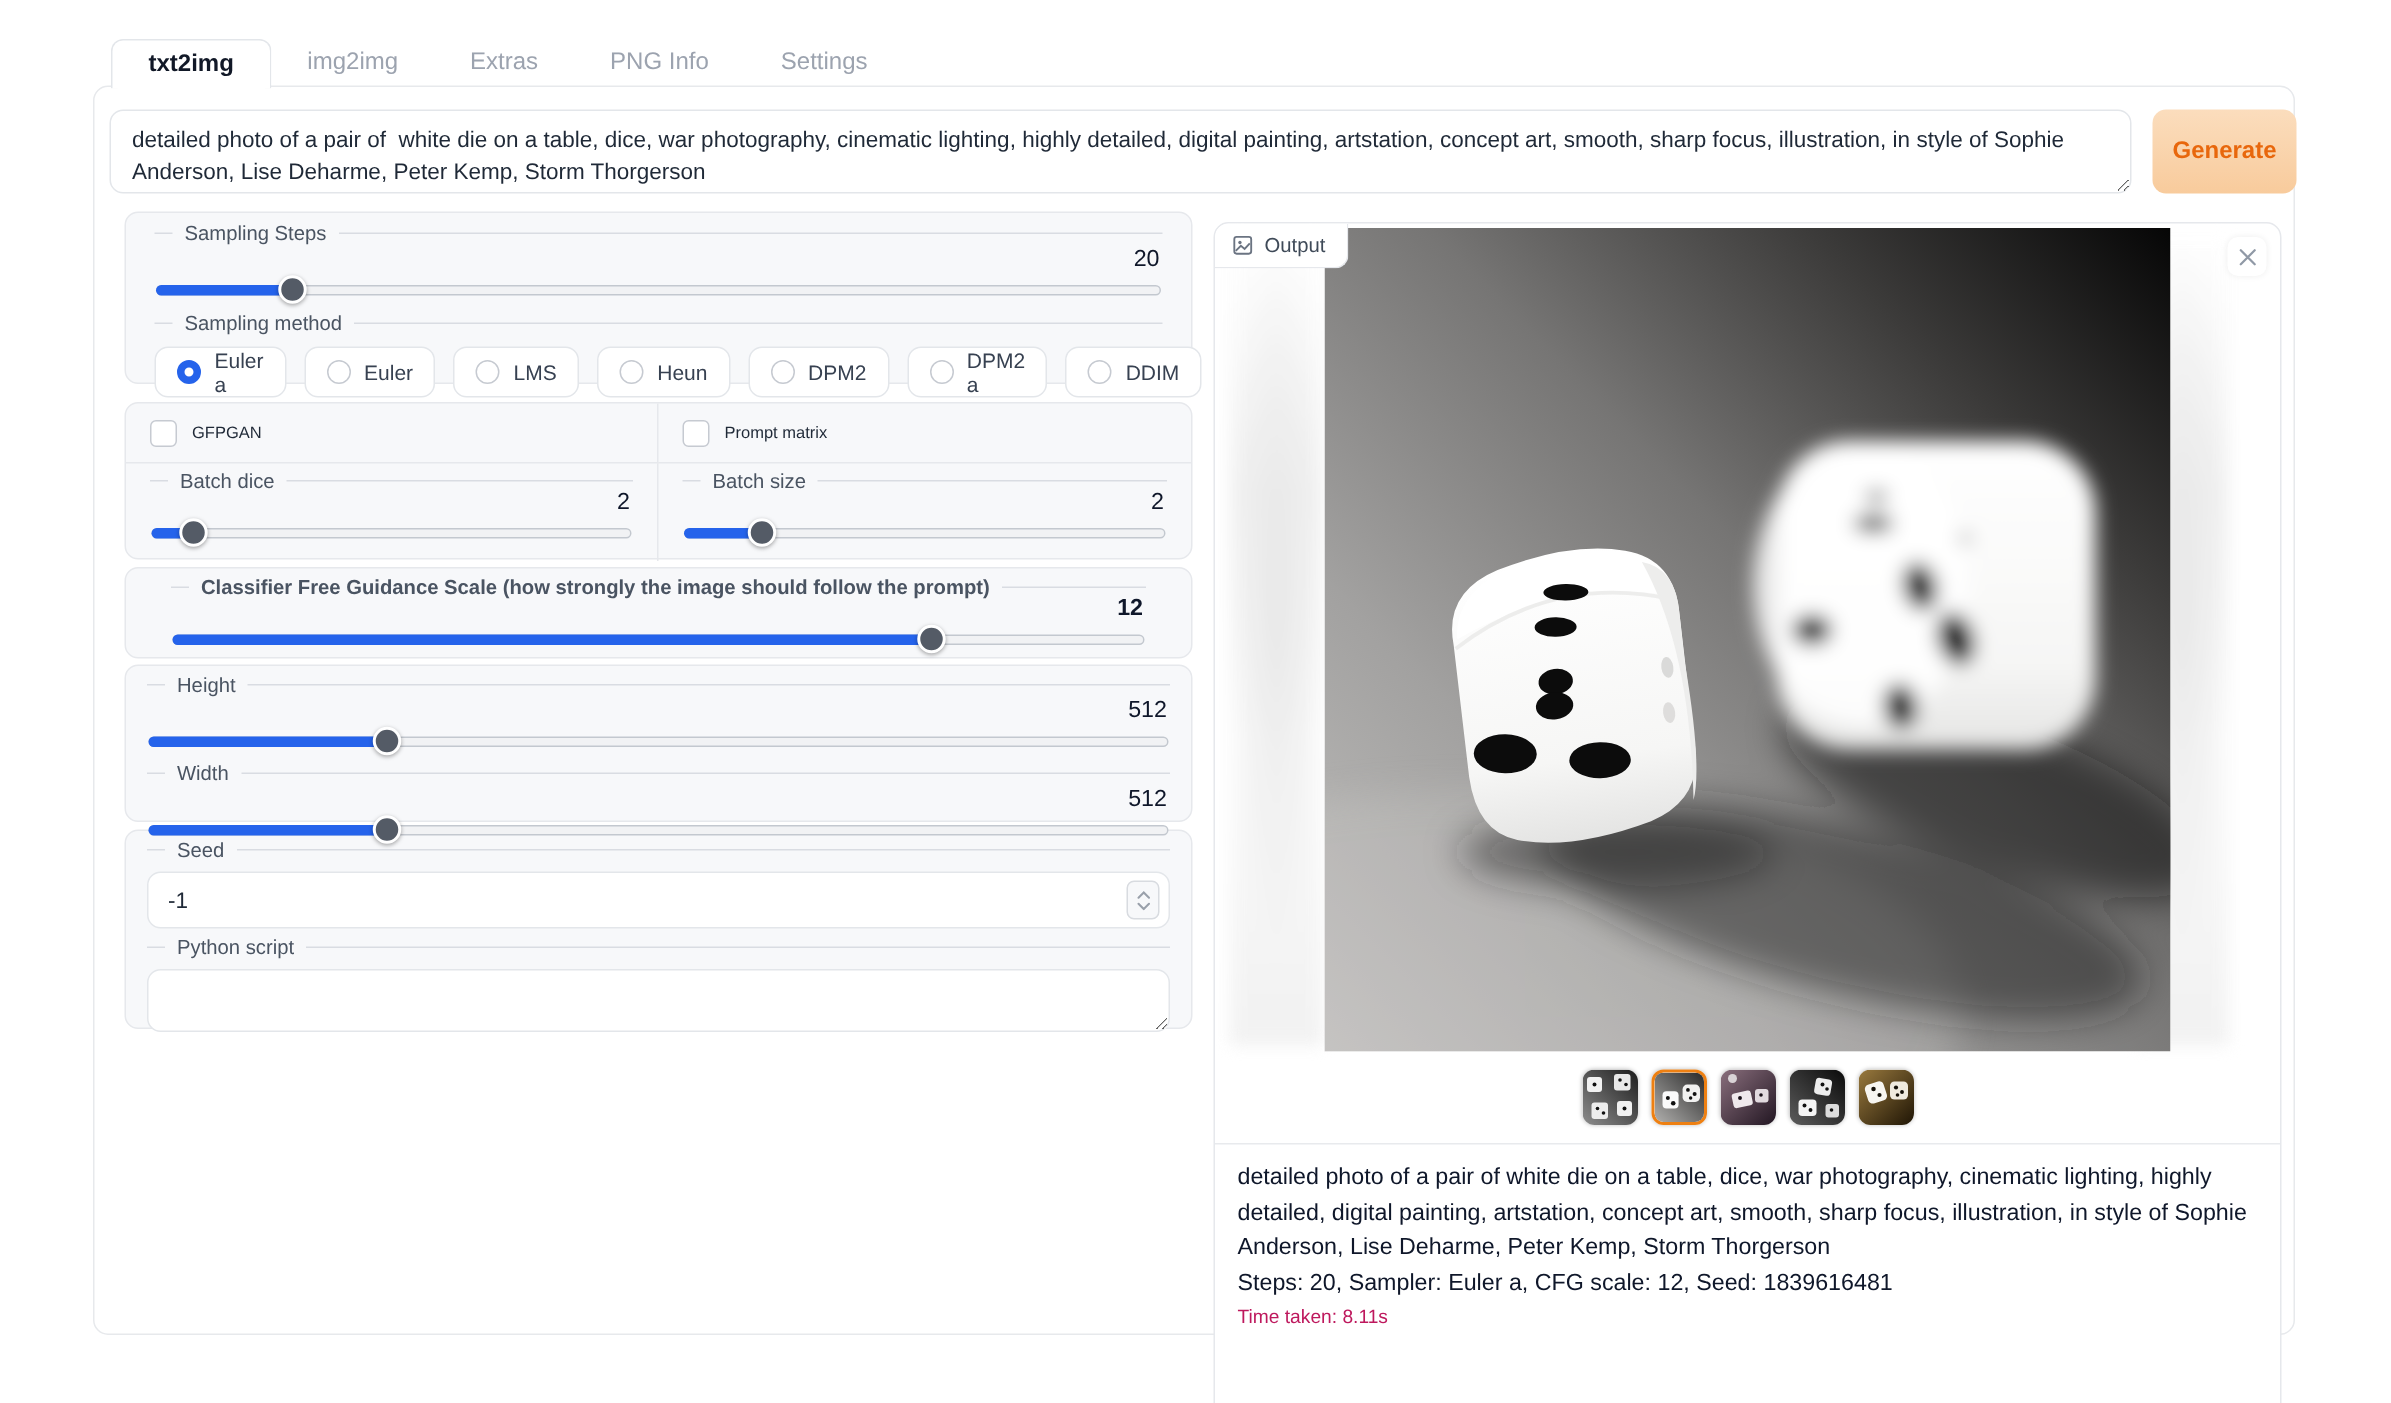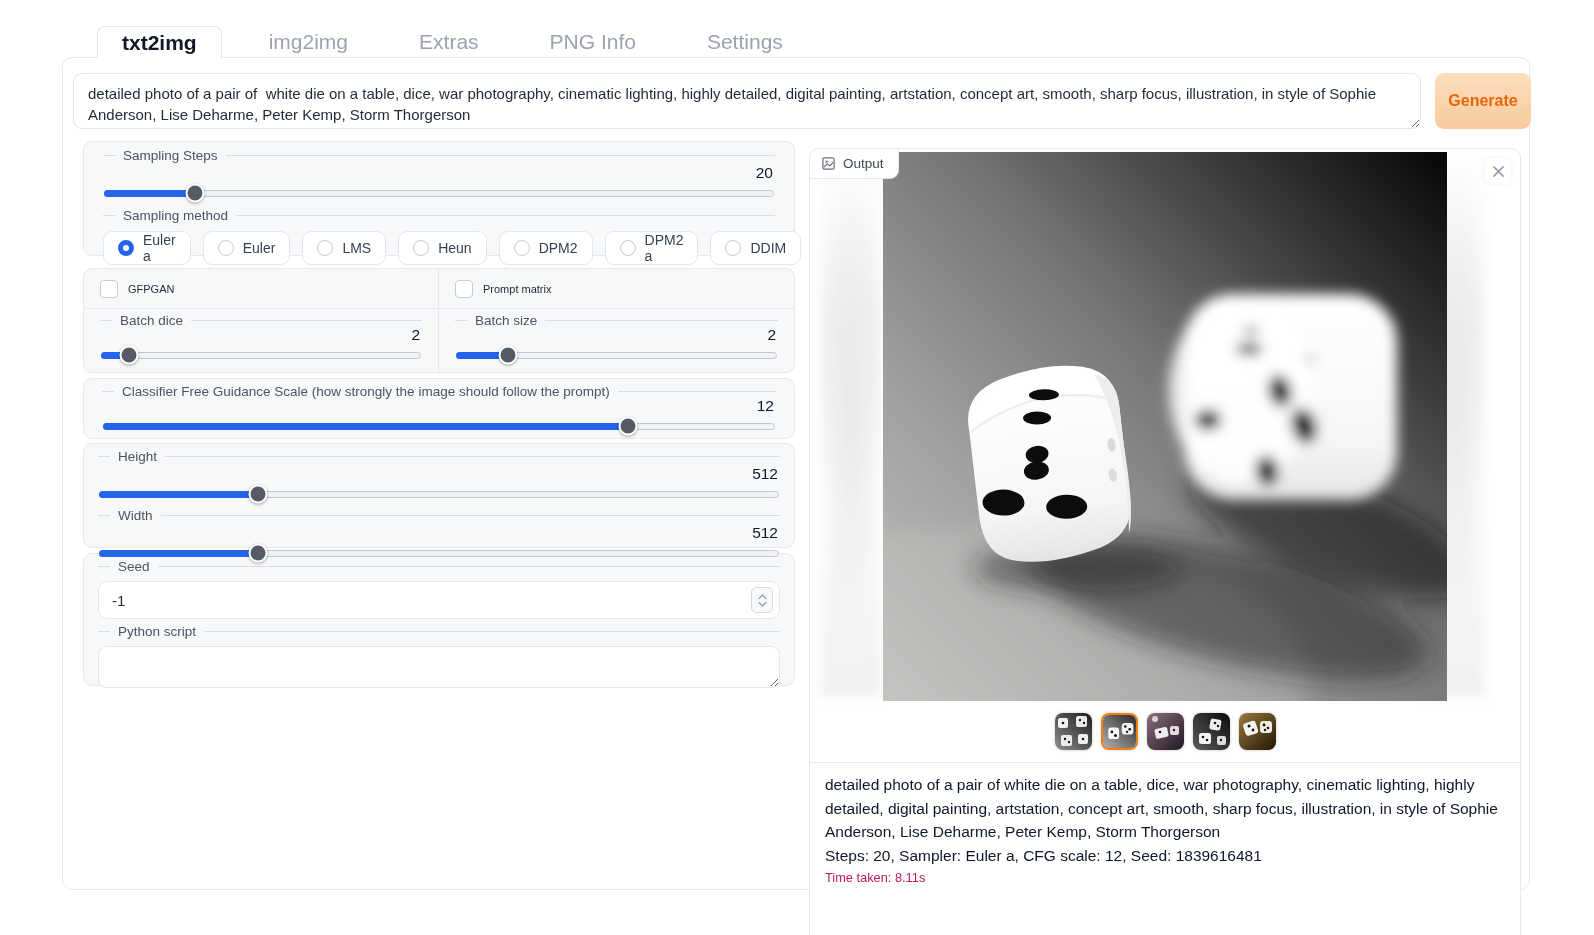--- a/index.html
+++ b/index.html
@@ -1,21 +1,21 @@
 <!DOCTYPE html>
 <html><head>
 <meta charset="utf-8">
 <style>
   * { box-sizing: border-box; margin: 0; padding: 0; }
   html,body { width:1594px; height:935px; background:#ffffff; overflow:hidden;
     font-family:"Liberation Sans", sans-serif; color:#111827; }
 
   
   .tabs { position:absolute; left:74px; top:26px; display:flex; z-index:5; }
-  .tab { padding:0 24px; line-height:32px; height:33px; font-size:21px; color:#9ca3af; cursor:pointer;margin-left:23px; }
+  .tab { padding:0 24px; line-height:32px; height:33px; font-size:16px; color:#9ca3af; cursor:pointer; }
   .tab.active { background:#fff; border:1px solid #e3e6ea; border-bottom:none;
     border-radius:8px 8px 0 0; color:#111827; font-weight:700; }
 
   
   .app { position:absolute; left:62px; top:57px; width:1468px; height:833px;
     background:#fff; border:1px solid #e7e9ec; border-radius:10px; }
 
   
   .prompt-row { position:absolute; left:10px; top:15px; width:1458px; display:flex; gap:14px; }
   .prompt-box { width:1348px; height:56px; border:1px solid #e3e6ea; border-radius:9px;
@@ -50,21 +50,21 @@
   .radio.checked { border:5px solid #2563eb; }
 
   .box-b { height:105px; margin-bottom:5px; display:grid; grid-template-columns:1fr 1fr; grid-template-rows:40px 1fr; }
   .cell { padding:0 16px; }
   .cell.cb-cell { display:flex; align-items:center; gap:10px; font-size:11px; color:#1f2937; }
   .cell.c1 { border-right:1px solid #e6e8ec; }
   .cell.r1 { border-bottom:1px solid #e6e8ec; }
   .cell.batch { padding-top:4px; padding-bottom:10px; }
   .checkbox { width:18px; height:18px; border-radius:4px; border:1px solid #c6cad1; background:#fff; flex:none; cursor:pointer; }
 
-  .box-c { height:61px; padding:5px 18px 10px; margin-bottom:4px; }
+  .box-c { height:61px; padding:5px 30px 10px; margin-bottom:4px;font-weight:bold; }
   .box-c .sl-value, .cell.batch .sl-value { margin-top:-2px; }
   .box-d { height:105px; padding:5px 14px 10px; margin-bottom:5px; }
   .fs2 { margin-top:5px; }
   .box-e { height:133px; padding:5px 14px 12px; }
 
   .numwrap { position:relative; margin-top:7px; }
   .num-input { width:100%; height:38px; border:1px solid #e3e6ea; border-radius:9px; background:#fff;
     padding:0 44px 0 13px; font-size:15px; color:#1f2937; font-family:"Liberation Sans",sans-serif; outline:none; }
   .spinner { position:absolute; right:7px; top:6px; width:22px; height:26px; background:#f7f8fa;
     border:1px solid #d8dbe0; border-radius:5px; display:flex; flex-direction:column;

